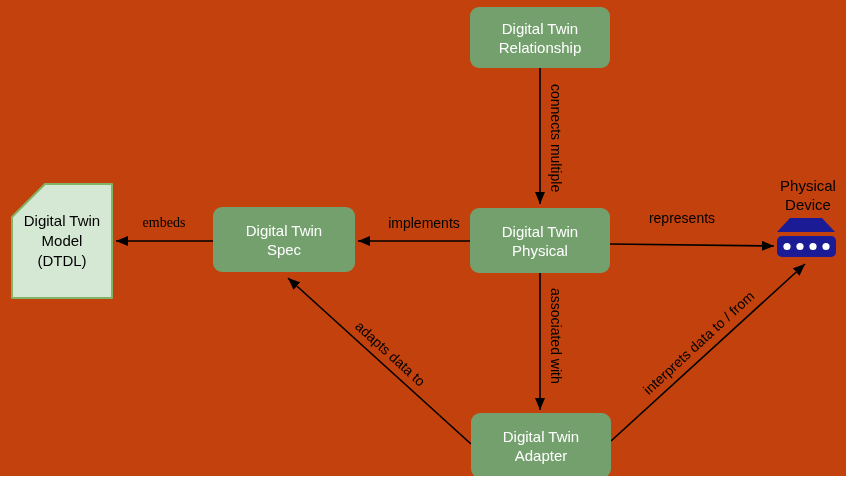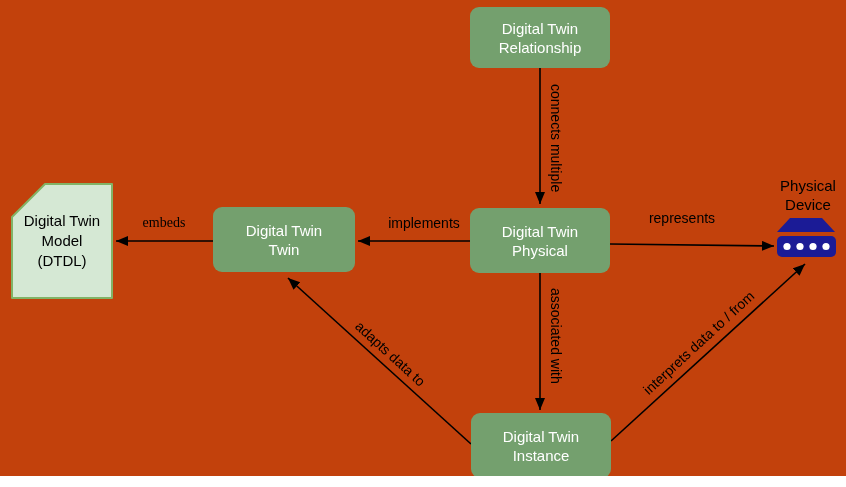--- a/index.html
+++ b/index.html
@@ -75,26 +75,26 @@
     <span>Relationship</span>
   </div>
 
   <div class="node node-instance">
     <span>Digital Twin</span>
     <span>Physical</span>
   </div>
 
   <div class="node node-model">
     <span>Digital Twin</span>
-    <span>Twin</span>
+    <span>Spec</span>
   </div>
 
   <div class="node node-adapter">
     <span>Digital Twin</span>
-    <span>Instance</span>
+    <span>Adapter</span>
   </div>
 
   <div class="doc-shape">
     <svg width="102" height="116" viewBox="0 0 102 116" xmlns="http://www.w3.org/2000/svg">
       <polygon points="34,1 101,1 101,115 1,115 1,34" stroke="#82b366" stroke-width="2" stroke-linejoin="round" fill="#d5e8d4"></polygon>
     </svg>
     <div class="doc-text">
       <span>Digital Twin</span>
       <span>Model</span>
       <span>(DTDL)</span>

